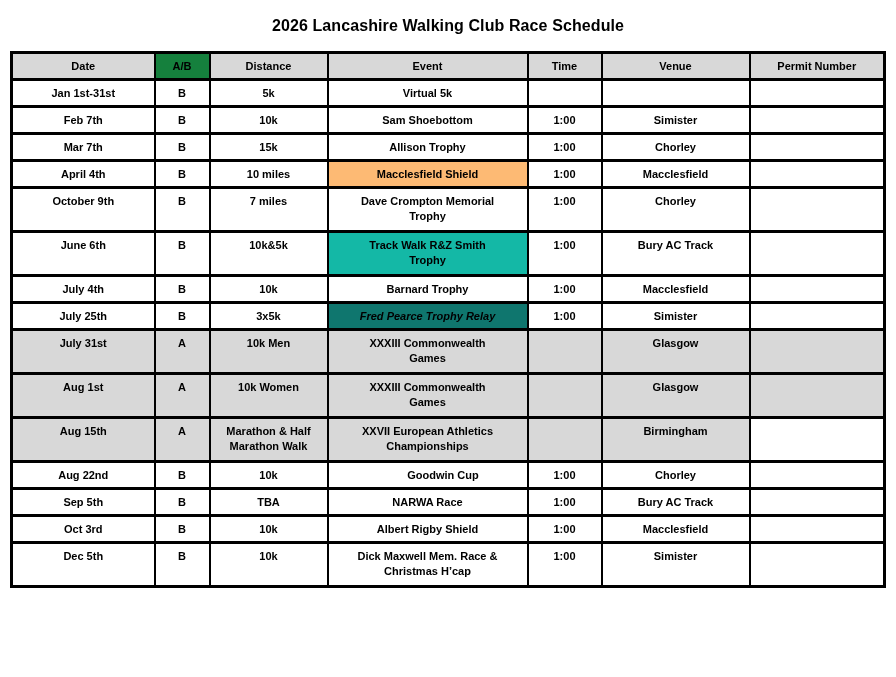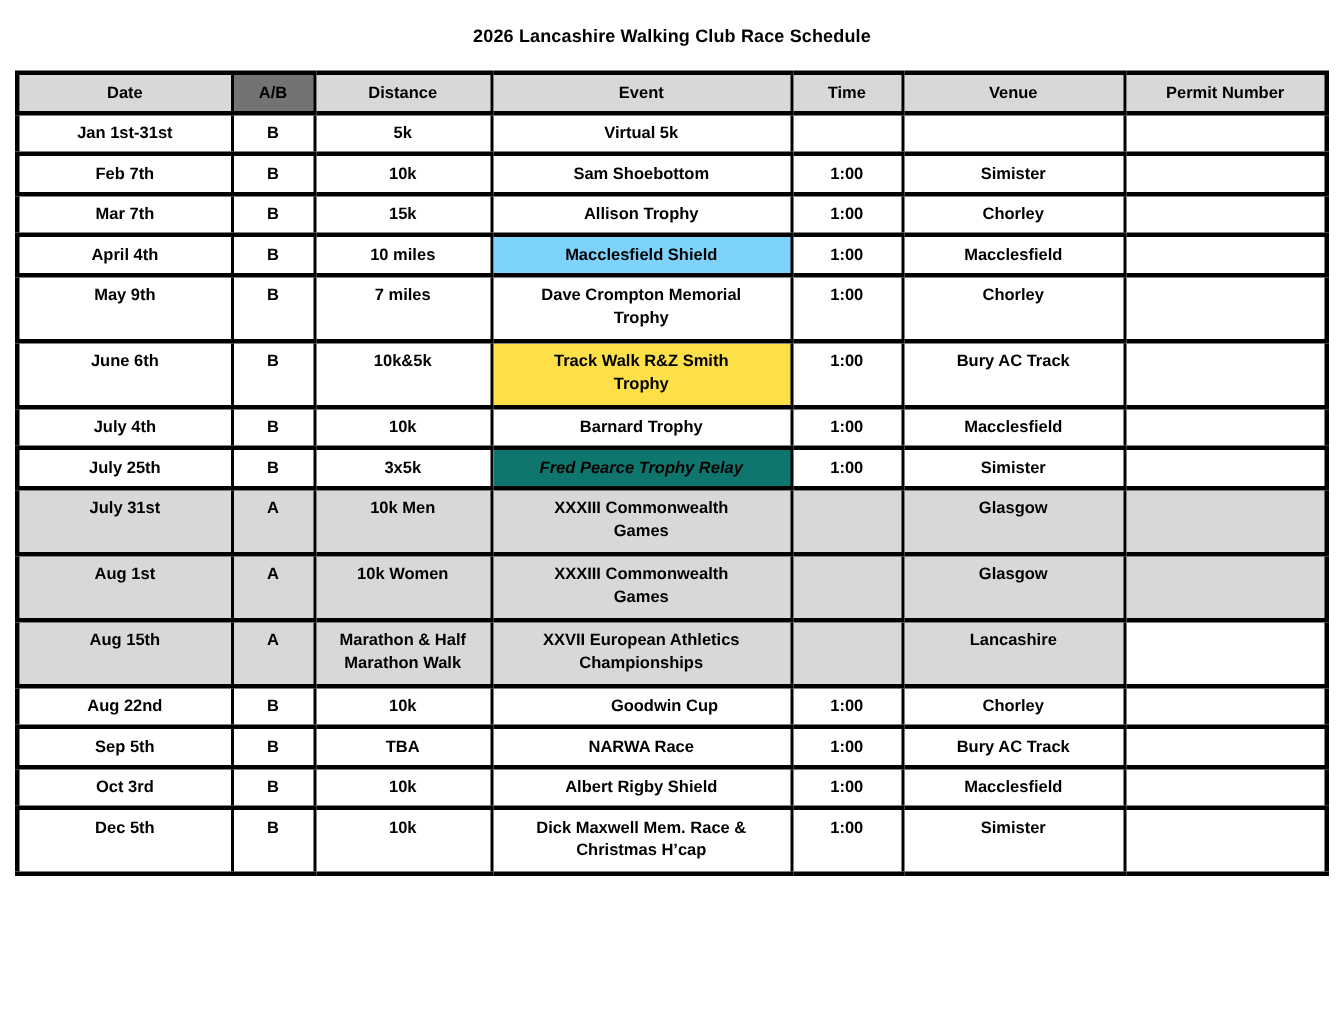--- a/index.html
+++ b/index.html
@@ -12,21 +12,21 @@
     font-family: "Liberation Sans", sans-serif;
     color: #000000;
   }
   .page {
     width: 896px;
     height: 677px;
     box-sizing: border-box;
     padding-top: 17px;
   }
   .title {
-    font-size: 12px;
+    font-size: 16px;
     font-weight: bold;
     text-align: center;
     margin: 0 0 16px 0;
     letter-spacing: 0.1px;
   }
   table.schedule {
     border-collapse: collapse;
     table-layout: fixed;
     margin: 0 auto;
     border: 3px solid #000;
@@ -73,21 +73,21 @@
         <col class="c-ab">
         <col class="c-dist">
       <col class="c-event">
         <col class="c-time">
         <col class="c-venue">
         <col class="c-permit">
     </colgroup>
     <thead>
       <tr id="header-row">
           <th style="background: rgb(216, 216, 216);">Date</th>
-          <th style="background: #737373;">A/B</th>
+          <th style="background: #15803d;">A/B</th>
           <th style="background: rgb(216, 216, 216);">Distance</th>
           <th style="background: rgb(216, 216, 216);">Event</th>
           <th style="background: rgb(216, 216, 216);">Time</th>
           <th style="background: rgb(216, 216, 216);">Venue</th>
           <th style="background: rgb(216, 216, 216);">Permit Number</th>
         </tr>
     </thead>
     <tbody id="table-body">
         <tr>
           <td style="background: rgb(255, 255, 255);">Jan 1st-31st</td>
@@ -113,40 +113,40 @@
           <td style="background: rgb(255, 255, 255);">15k</td>
           <td style="background: rgb(255, 255, 255);">Allison Trophy</td>
           <td style="background: rgb(255, 255, 255);">1:00</td>
           <td style="background: rgb(255, 255, 255);">Chorley</td>
           <td style="background: rgb(255, 255, 255);"></td>
         </tr>
         <tr>
           <td style="background: rgb(255, 255, 255);">April 4th</td>
           <td style="background: rgb(255, 255, 255);">B</td>
           <td style="background: rgb(255, 255, 255);">10 miles</td>
-          <td style="background: #7dd3fc;">Macclesfield Shield</td>
+          <td style="background: #fdba74;">Macclesfield Shield</td>
           <td style="background: rgb(255, 255, 255);">1:00</td>
           <td style="background: rgb(255, 255, 255);">Macclesfield</td>
           <td style="background: rgb(255, 255, 255);"></td>
         </tr>
         <tr class="tall">
-          <td style="background: rgb(255, 255, 255);">May 9th</td>
+          <td style="background: rgb(255, 255, 255);">October 9th</td>
           <td style="background: rgb(255, 255, 255);">B</td>
           <td style="background: rgb(255, 255, 255);">7 miles</td>
           <td style="background: rgb(255, 255, 255);">Dave Crompton Memorial
 Trophy</td>
           <td style="background: rgb(255, 255, 255);">1:00</td>
           <td style="background: rgb(255, 255, 255);">Chorley</td>
           <td style="background: rgb(255, 255, 255);"></td>
         </tr>
         <tr class="tall">
           <td style="background: rgb(255, 255, 255);">June 6th</td>
           <td style="background: rgb(255, 255, 255);">B</td>
           <td style="background: rgb(255, 255, 255); margin-left: 31px;">10k&amp;5k</td>
-          <td style="background: #fde047;">Track Walk R&amp;Z Smith
+          <td style="background: #14b8a6;">Track Walk R&amp;Z Smith
 Trophy</td>
           <td style="background: rgb(255, 255, 255);">1:00</td>
           <td style="background: rgb(255, 255, 255);">Bury AC Track</td>
           <td style="background: rgb(255, 255, 255);"></td>
         </tr>
         <tr>
           <td style="background: rgb(255, 255, 255);">July 4th</td>
           <td style="background: rgb(255, 255, 255);">B</td>
           <td style="background: rgb(255, 255, 255);">10k</td>
           <td style="background: rgb(255, 255, 255);">Barnard Trophy</td>
@@ -184,21 +184,21 @@
           <td style="background: rgb(216, 216, 216);"></td>
         </tr>
         <tr class="tall">
           <td style="background: rgb(216, 216, 216);">Aug 15th</td>
           <td style="background: rgb(216, 216, 216);">A</td>
           <td style="background: rgb(216, 216, 216);">Marathon &amp; Half
 Marathon Walk</td>
           <td style="background: rgb(216, 216, 216);">XXVII European Athletics
 Championships</td>
           <td style="background: rgb(216, 216, 216);"></td>
-          <td style="background: rgb(216, 216, 216);">Lancashire</td>
+          <td style="background: rgb(216, 216, 216);">Birmingham</td>
           <td style="background: rgb(255, 255, 255);"></td>
         </tr>
         <tr>
           <td style="background: rgb(255, 255, 255);">Aug 22nd</td>
           <td style="background: rgb(255, 255, 255);">B</td>
           <td style="background: rgb(255, 255, 255);">10k</td>
           <td style="background: rgb(255, 255, 255); padding-left: 35px;">Goodwin Cup</td>
           <td style="background: rgb(255, 255, 255);">1:00</td>
           <td style="background: rgb(255, 255, 255);">Chorley</td>
           <td style="background: rgb(255, 255, 255);"></td>

